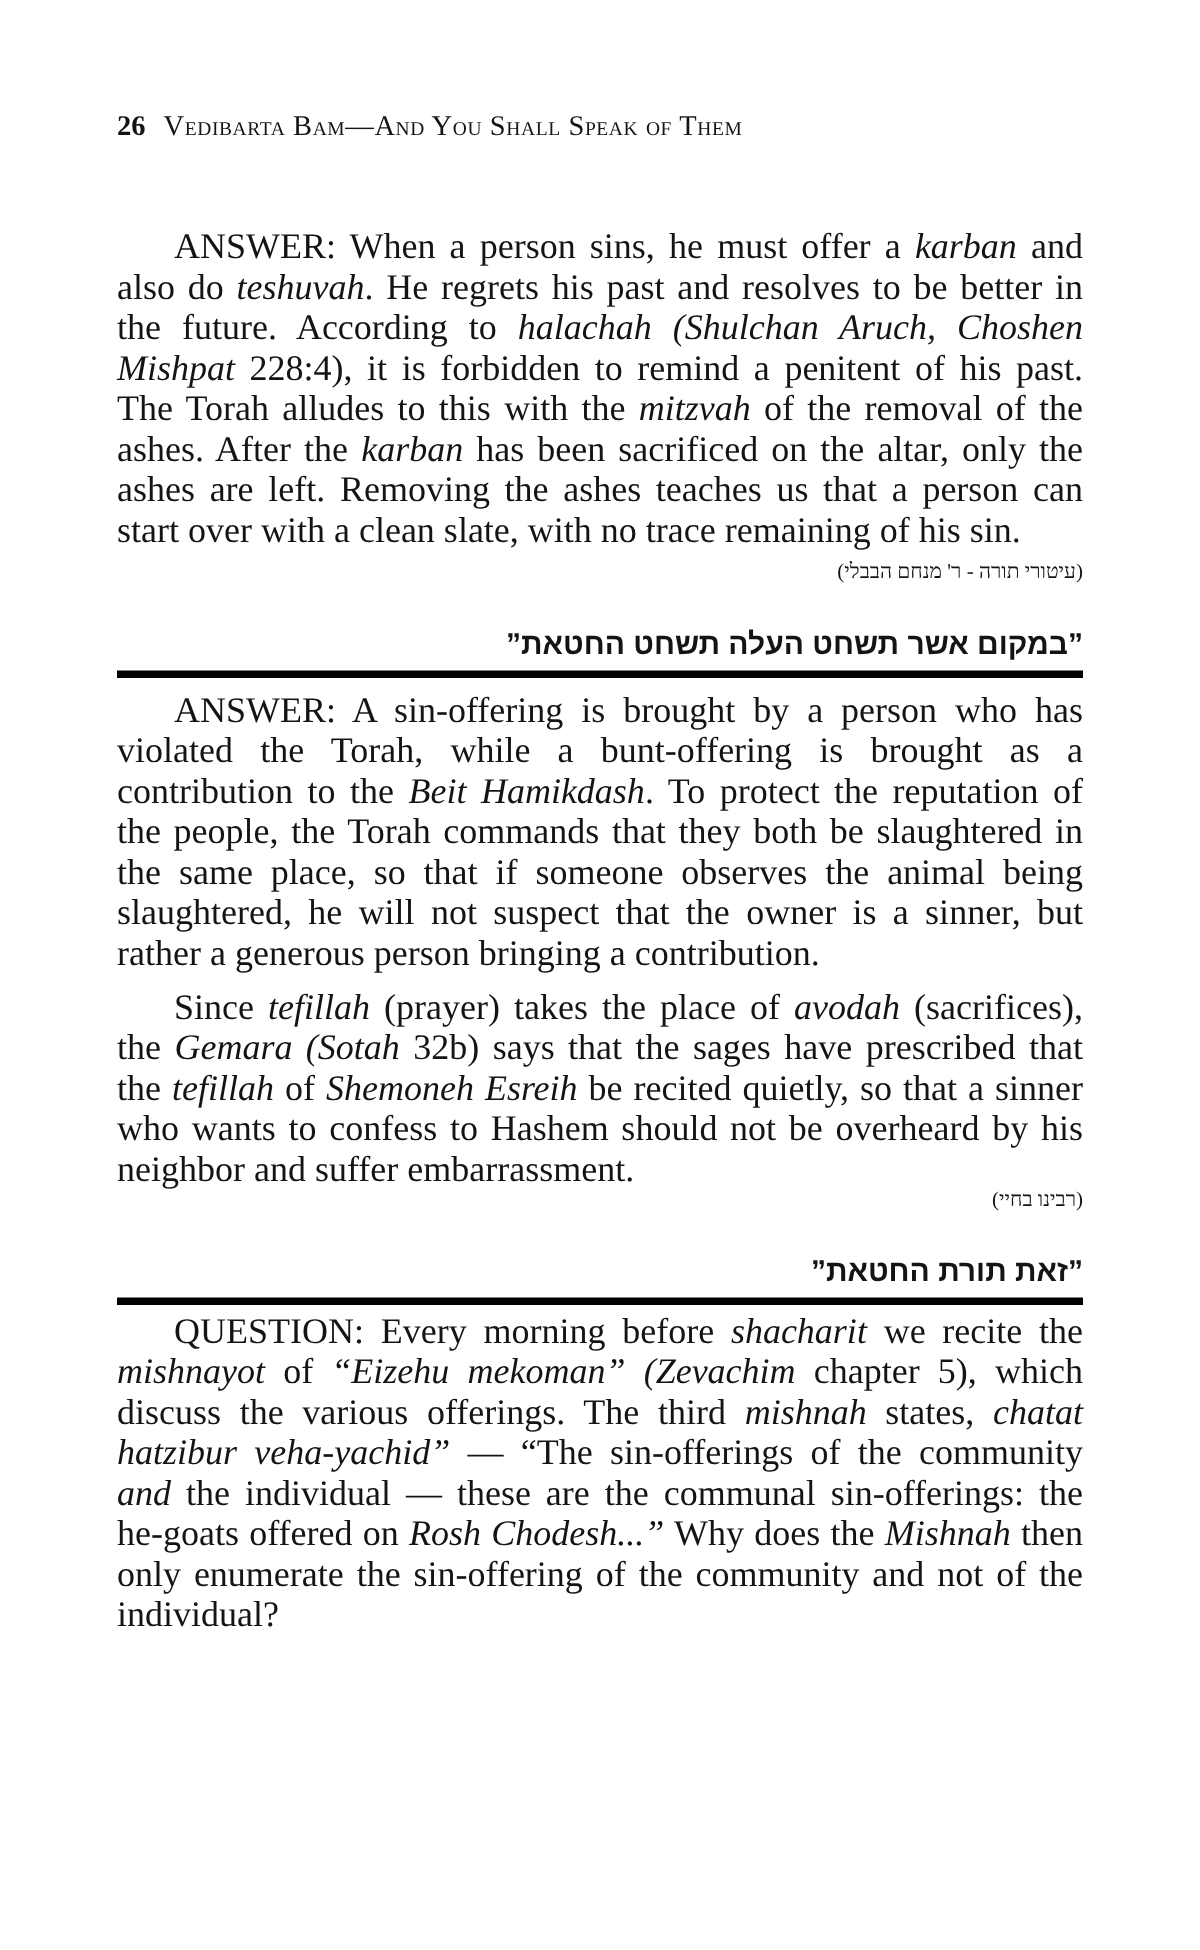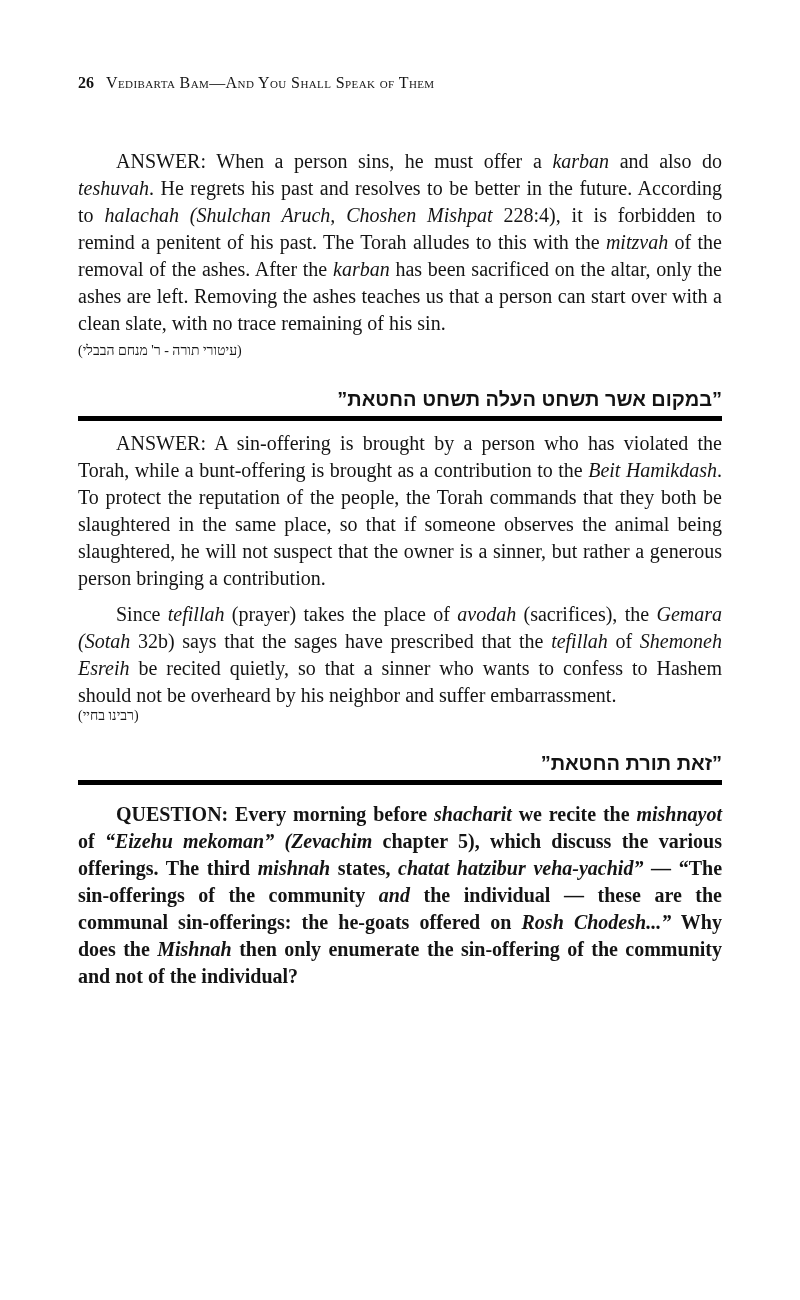--- a/index.html
+++ b/index.html
@@ -10,43 +10,43 @@
     height: 1300px;
     margin: 0 auto;
     background: #ffffff;
     color: #141414;
     padding: 0 78px;
     overflow: hidden;
     font-family: "Liberation Serif", serif;
   }
   .running-header {
     padding-top: 74px;
-    font-size: 16px;
+    font-size: 19px;
     white-space: nowrap;
   }
   .page-number { font-weight: bold; margin-right: 12px; }
   .running-title { font-variant: small-caps; letter-spacing: 0.4px; }
 
   .para {
-    font-size: 20px;
+    font-size: 24px;
     line-height: 27px;
     text-align: justify;
     text-indent: 38px;
   }
   .para i { font-style: italic; }
 
   .para-answer1 { margin-top: 56px; }
   .para-question1 { margin-top: 14px; }
   .para-answer2 { margin-top: 9px; }
   .para-since { margin-top: 9px; }
-  .para-question2 { margin-top: 16px; font-weight: bold; }
+  .para-question2 { margin-top: 5px; }
 
   .cite {
     direction: rtl;
-    text-align: left;
+    text-align: right;
     font-size: 14px;
     line-height: 18px;
   }
   .cite-1 { margin-top: 5px; }
   .cite-2 { margin-top: -2px; }
 
   .section { margin-top: 26px; }
   .section-2 { margin-top: 25px; }
   .heading-hebrew {
     direction: rtl;

